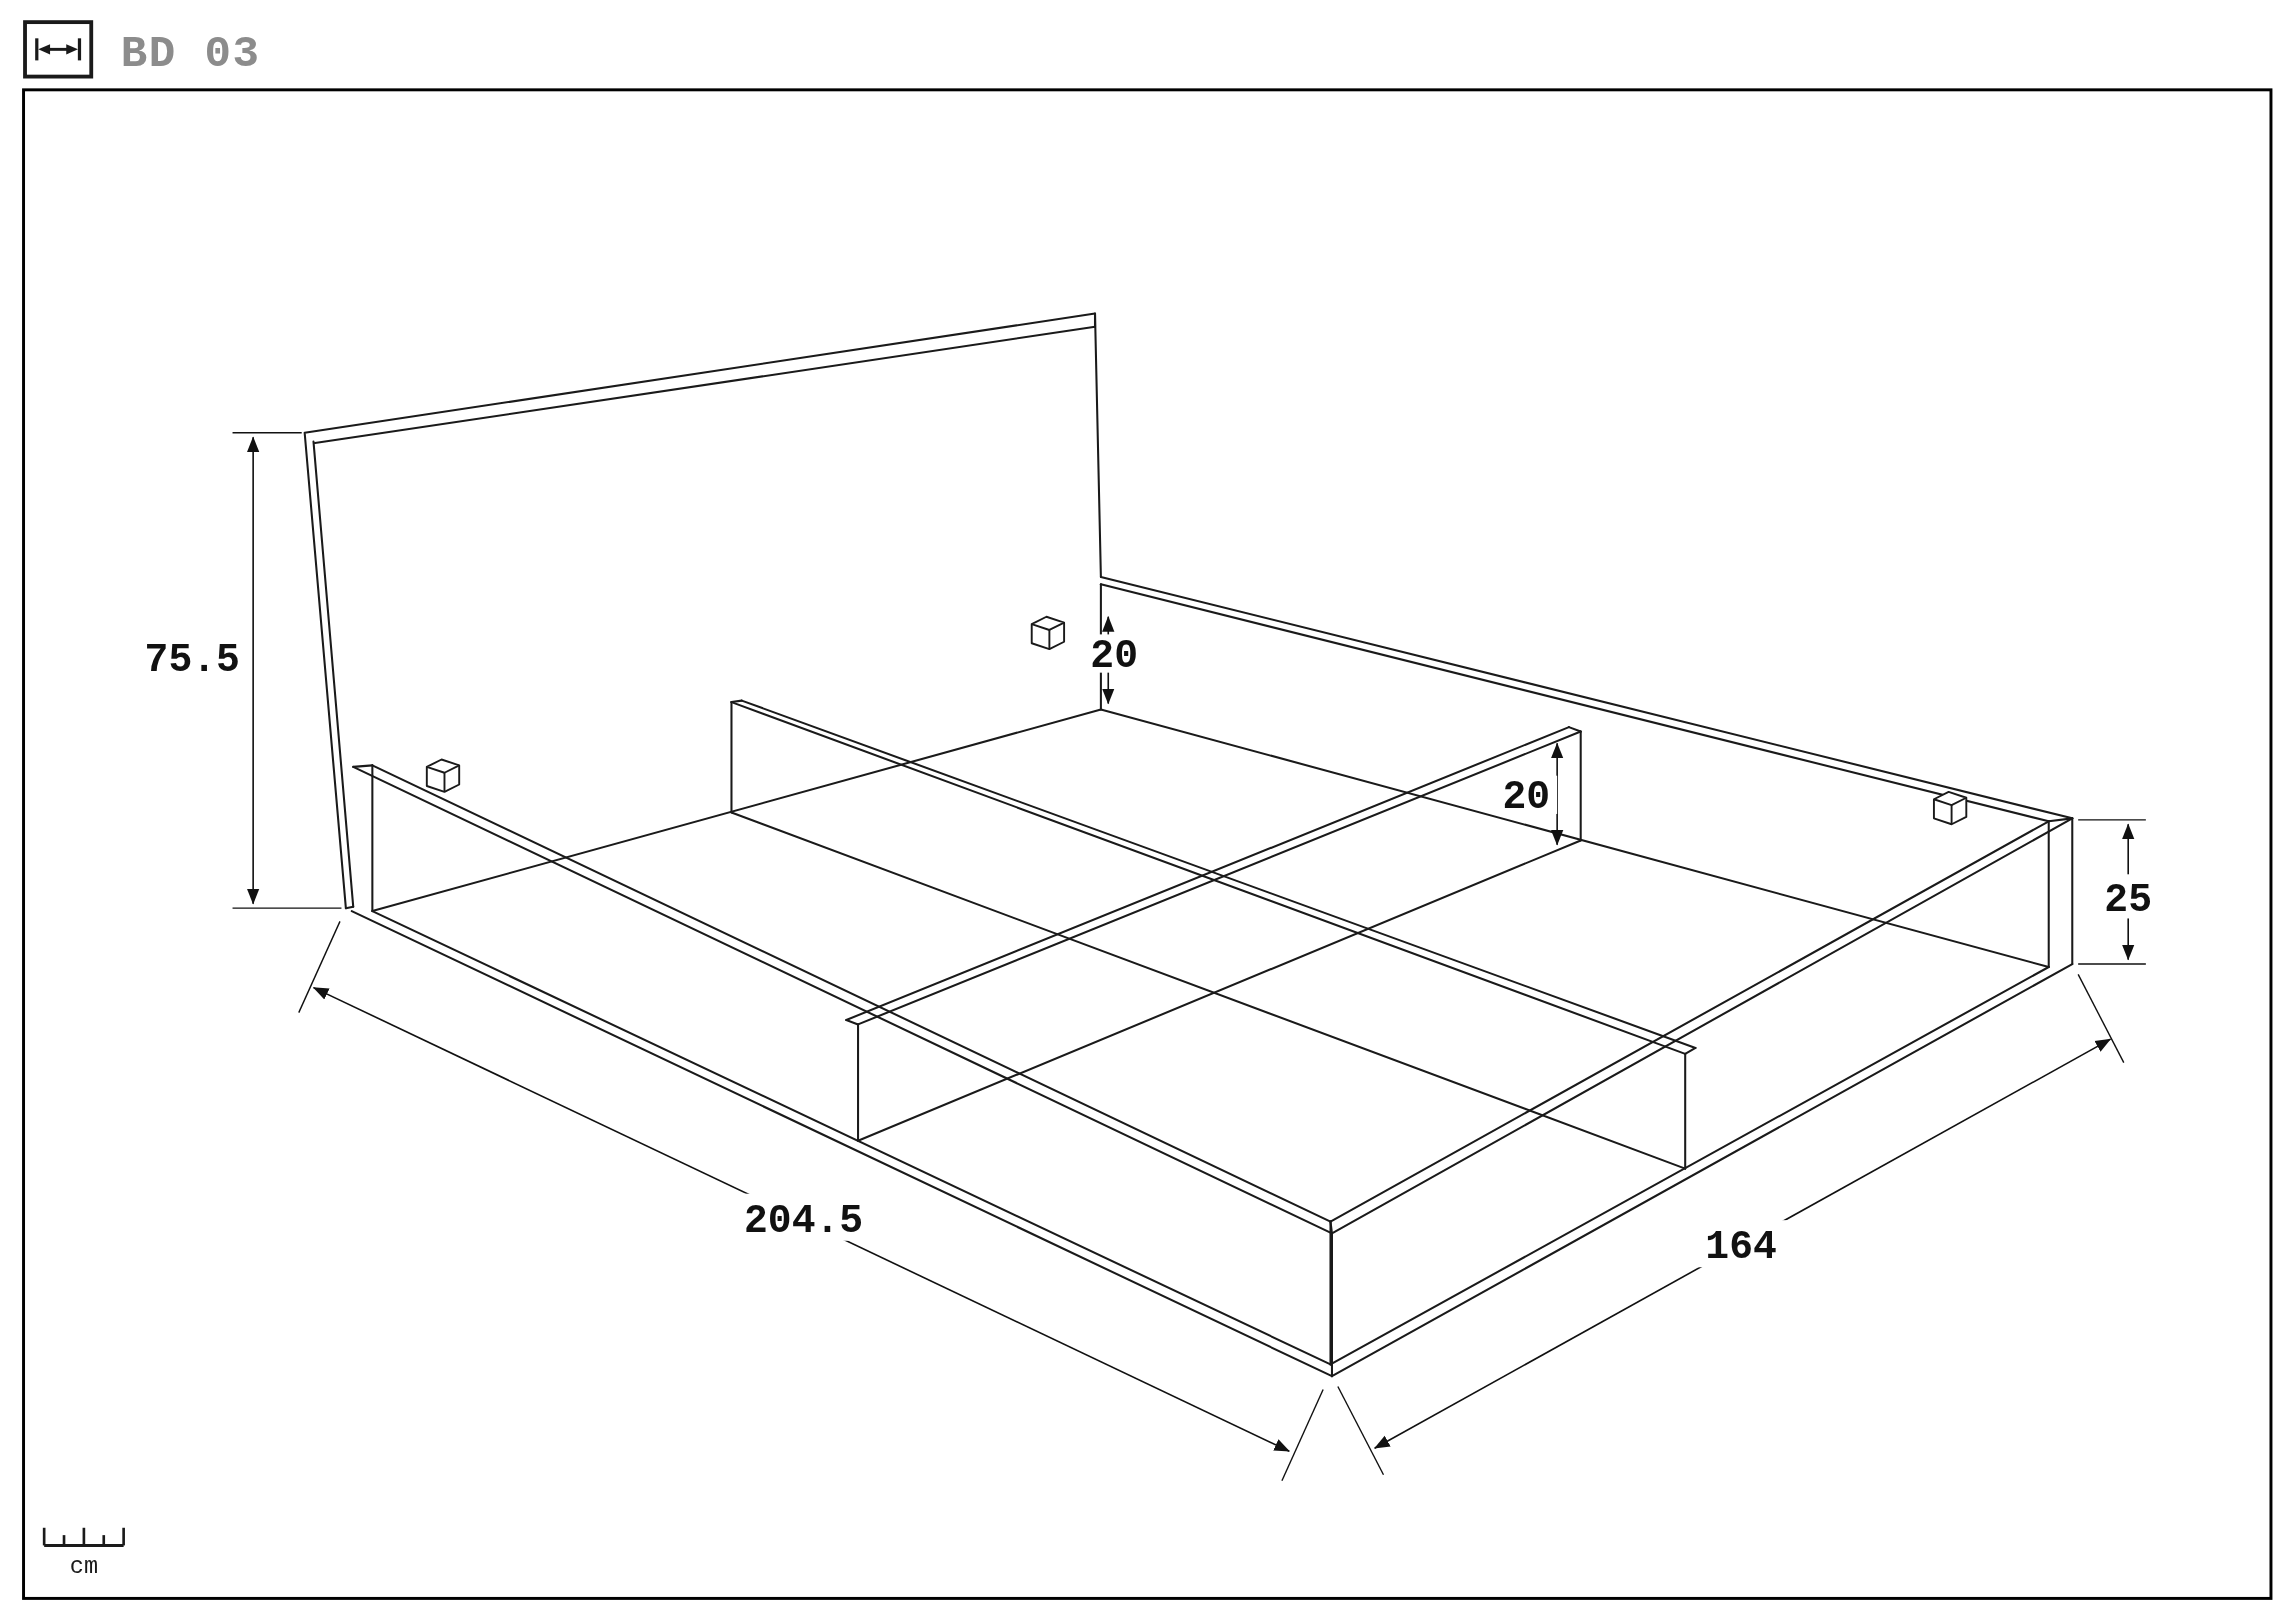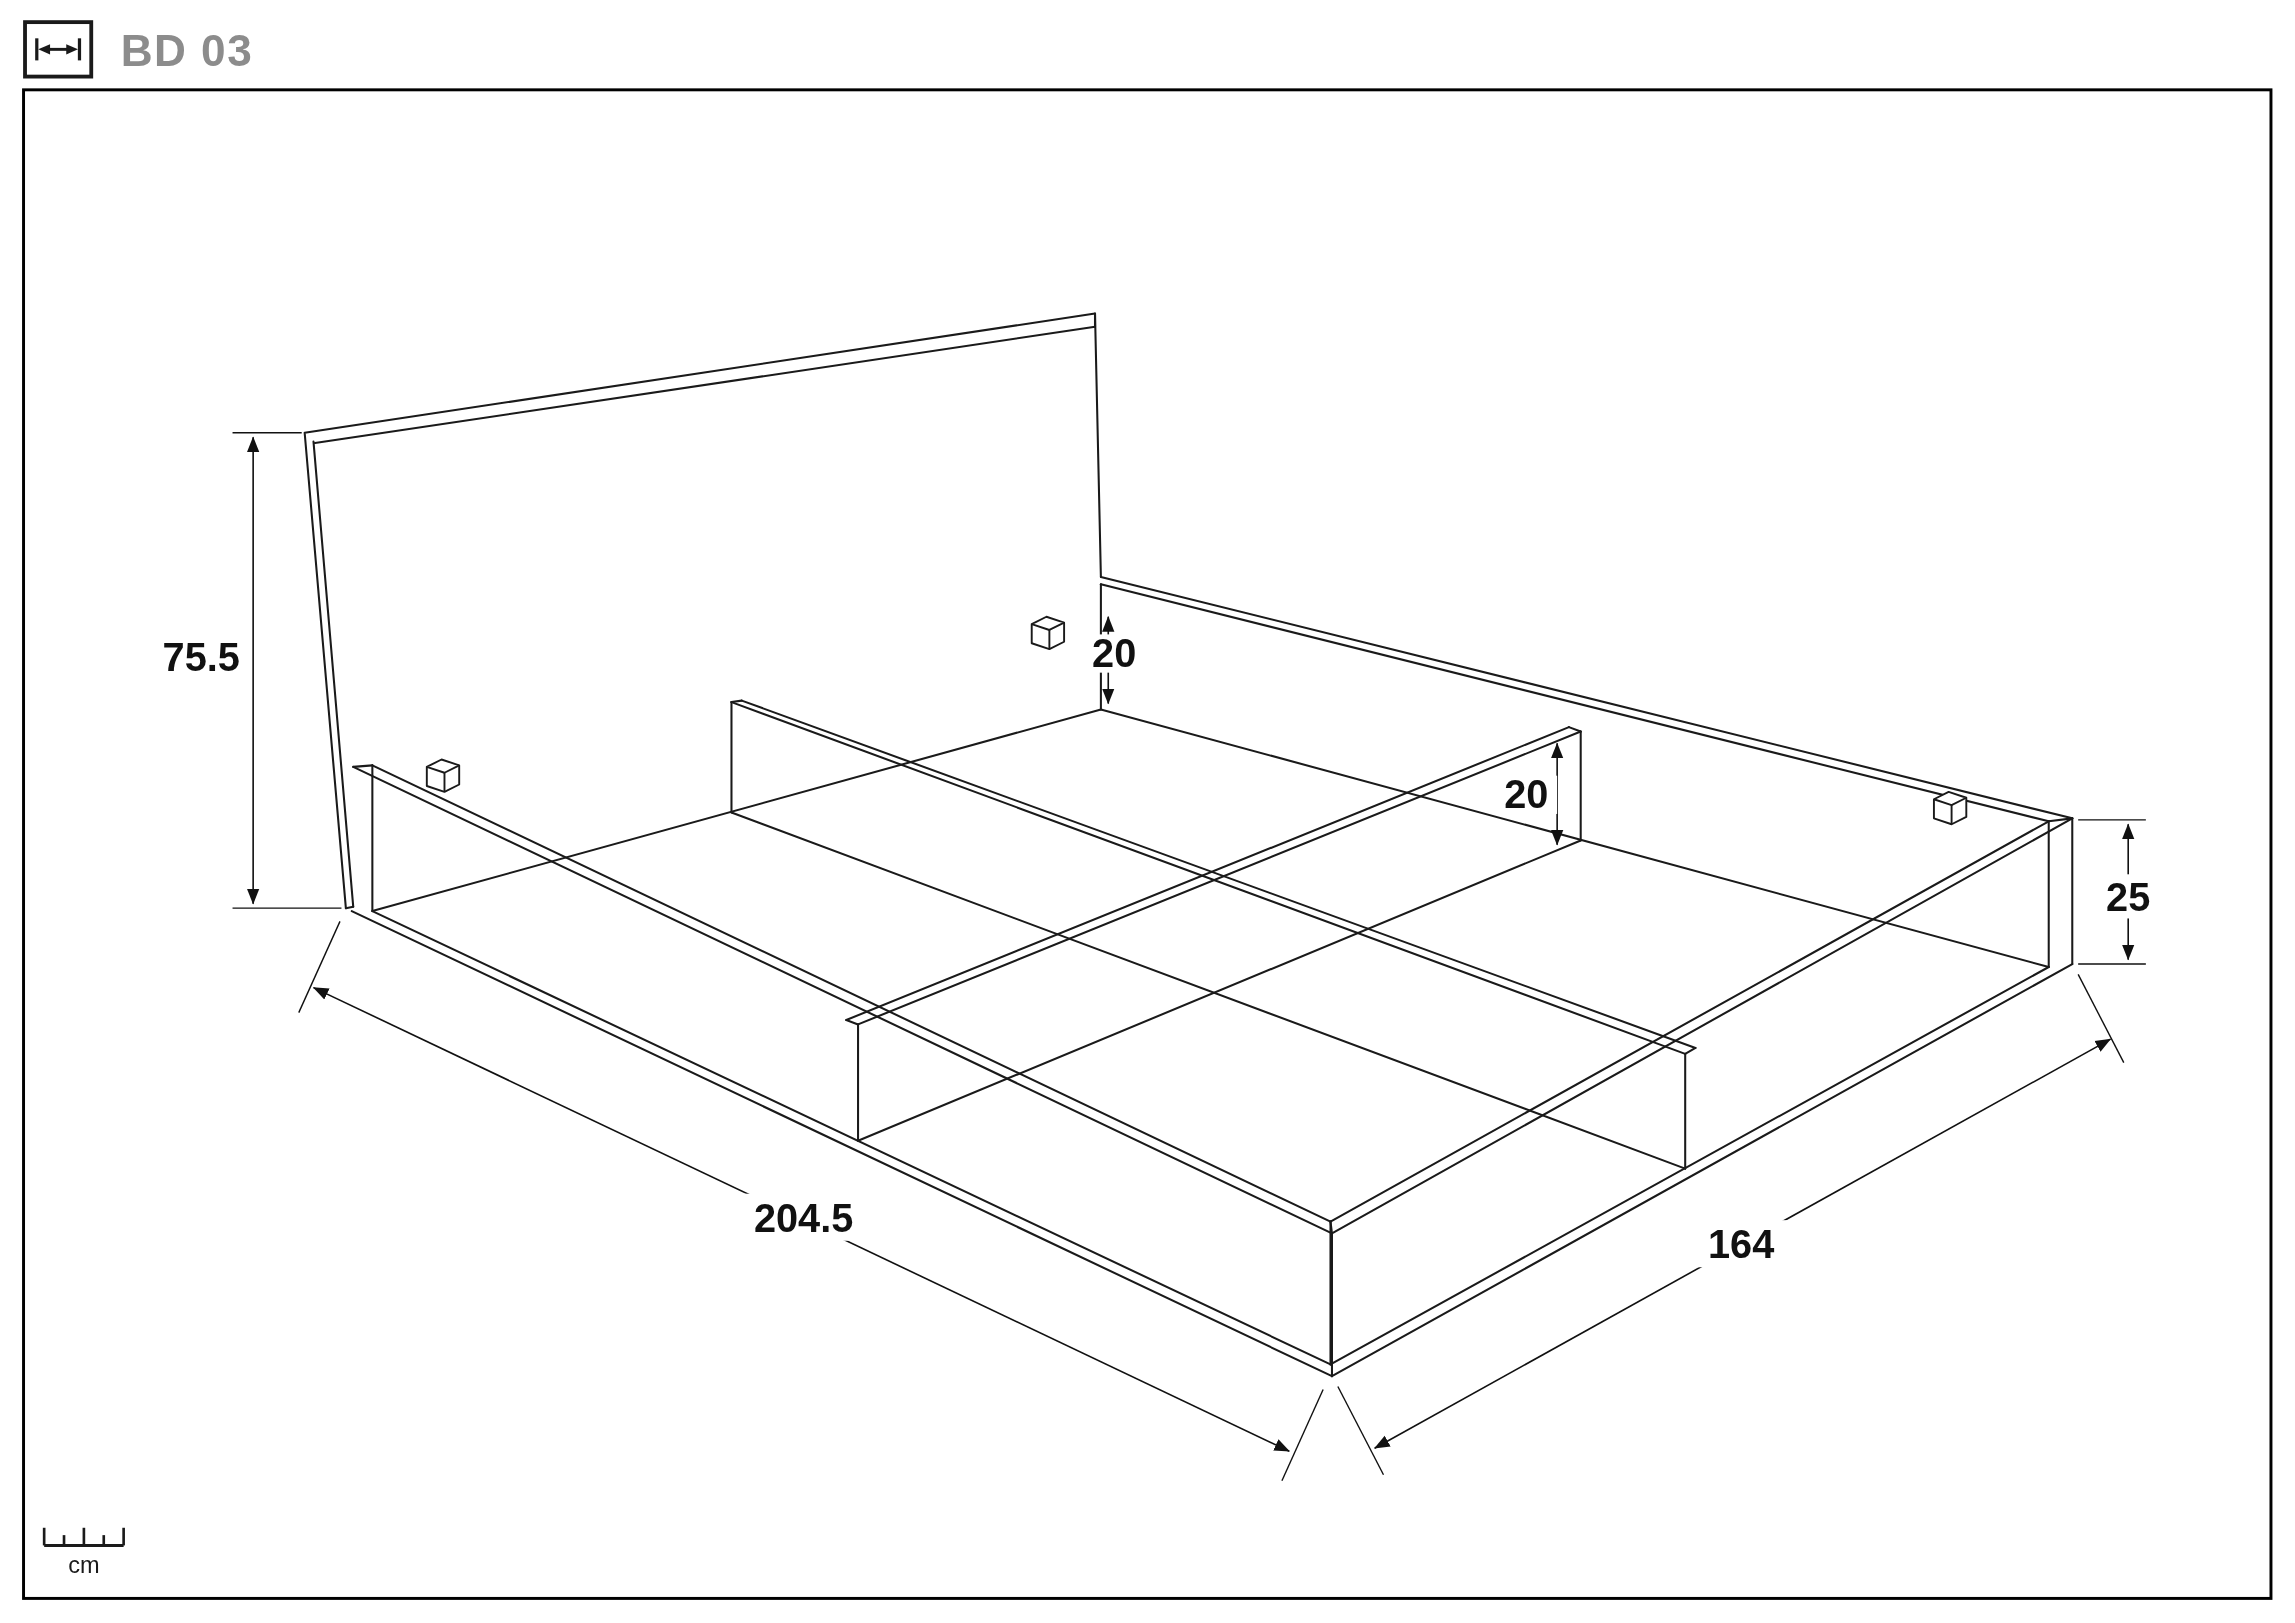--- a/index.html
+++ b/index.html
@@ -1,18 +1,18 @@
 <!DOCTYPE html>
 <html style="font-size:7.9px"><head>
 <meta charset="utf-8">
 <style>
   html,body{margin:0;padding:0;background:#ffffff;}
   .sheet{
     width:2295px;height:1623px;background:#ffffff;position:relative;
-    font-family:Liberation Sans, sans-serif;
+    font-family:Liberation Mono, monospace;
   }
   svg{display:block;width:100%;height:100%;}
   .draw{stroke:#1a1a1a;stroke-width:1.4;fill:none;stroke-linejoin:round;stroke-linecap:round;}
   .dimline{stroke:#111111;stroke-width:1.1;fill:none;}
   .extline{stroke:#111111;stroke-width:0.95;fill:none;}
   .dimtext{font-weight:bold;font-size:27px;fill:#111111;}
   .codetext{font-weight:bold;font-size:30px;fill:#8c8c8c;letter-spacing:1px;}
   .unittext{font-size:16px;fill:#1a1a1a;}
   .labelbg{fill:#ffffff;stroke:none;}
   .bracket{fill:#ffffff;stroke:#1a1a1a;stroke-width:1.3;stroke-linejoin:round;}

